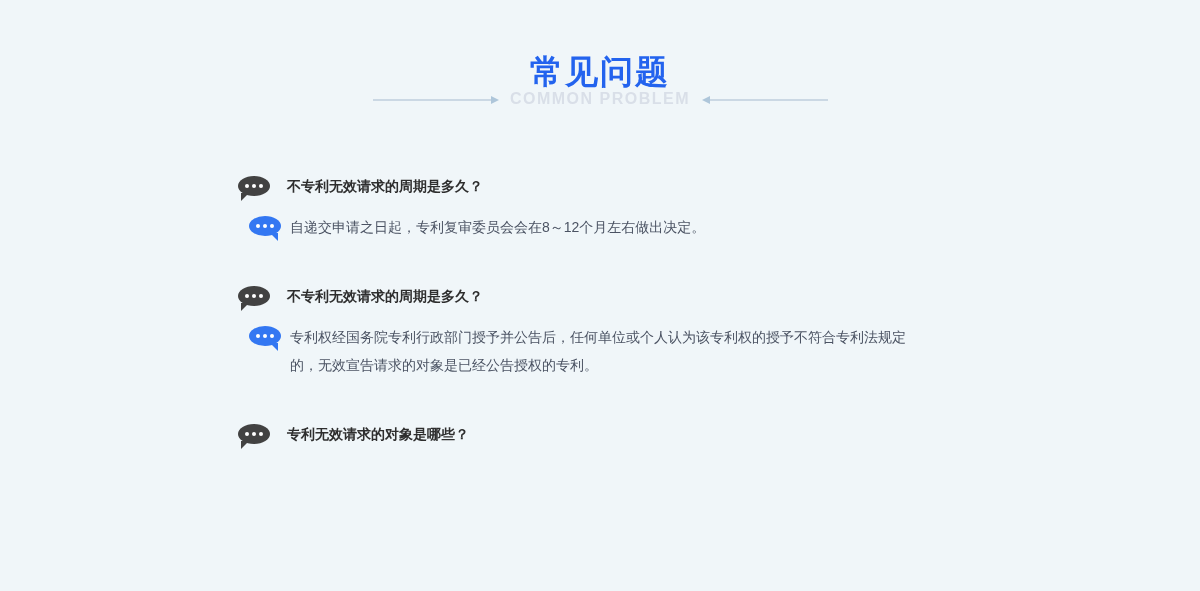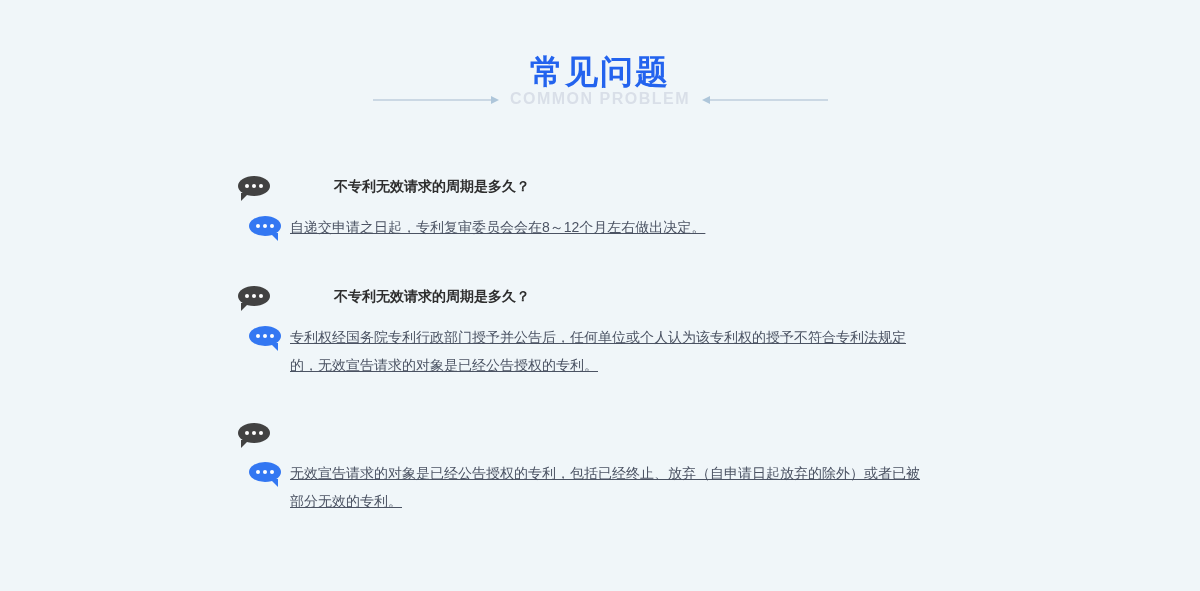--- a/index.html
+++ b/index.html
@@ -66,21 +66,20 @@
     position: absolute;
     top: 175px; left: 238px;
     width: 720px;
   }
   .faq-item { margin-bottom: 44px; }
 
   .q-row {
     display: flex;
     align-items: center;
     margin-bottom: 16px;
-    gap: 47px;
   }
   .a-row {
     display: flex;
     align-items: flex-start;
   }
 
   .icon-col-q { width: 49px; flex: 0 0 49px; }
   .icon-col-a { width: 41px; flex: 0 0 41px; margin-left: 11px; }
 
   .bubble {
@@ -120,21 +119,20 @@
     font-size: 14px;
     font-weight: bold;
     color: #2e2e2e;
     line-height: 22px;
   }
   .a-text {
     font-size: 14px;
     color: #4b5363;
     line-height: 28px;
     width: 636px;
-    text-decoration: underline;
   }
 </style>
 </head>
 <body>
 
 <div class="stage">
 
   <h2 class="section-title">常见问题</h2>
 
   <div class="deco-line left">
@@ -195,27 +193,18 @@
 
     <div class="faq-item">
       <div class="q-row">
         <span class="icon-col-q">
           <span class="bubble q-bubble">
             <i class="dot"></i>
               <i class="dot"></i>
               <i class="dot"></i>
           </span>
         </span>
-      </div>
-      <div class="a-row">
-        <span class="icon-col-a">
-          <span class="bubble a-bubble">
-            <i class="dot"></i>
-              <i class="dot"></i>
-              <i class="dot"></i>
-          </span>
-        </span>
-        <span class="a-text">无效宣告请求的对象是已经公告授权的专利，包括已经终止、放弃（自申请日起放弃的除外）或者已被部分无效的专利。</span>
+        <span class="q-text">专利无效请求的对象是哪些？</span>
       </div>
     </div>
 
   </div>
 </div>
 
 </body></html>

